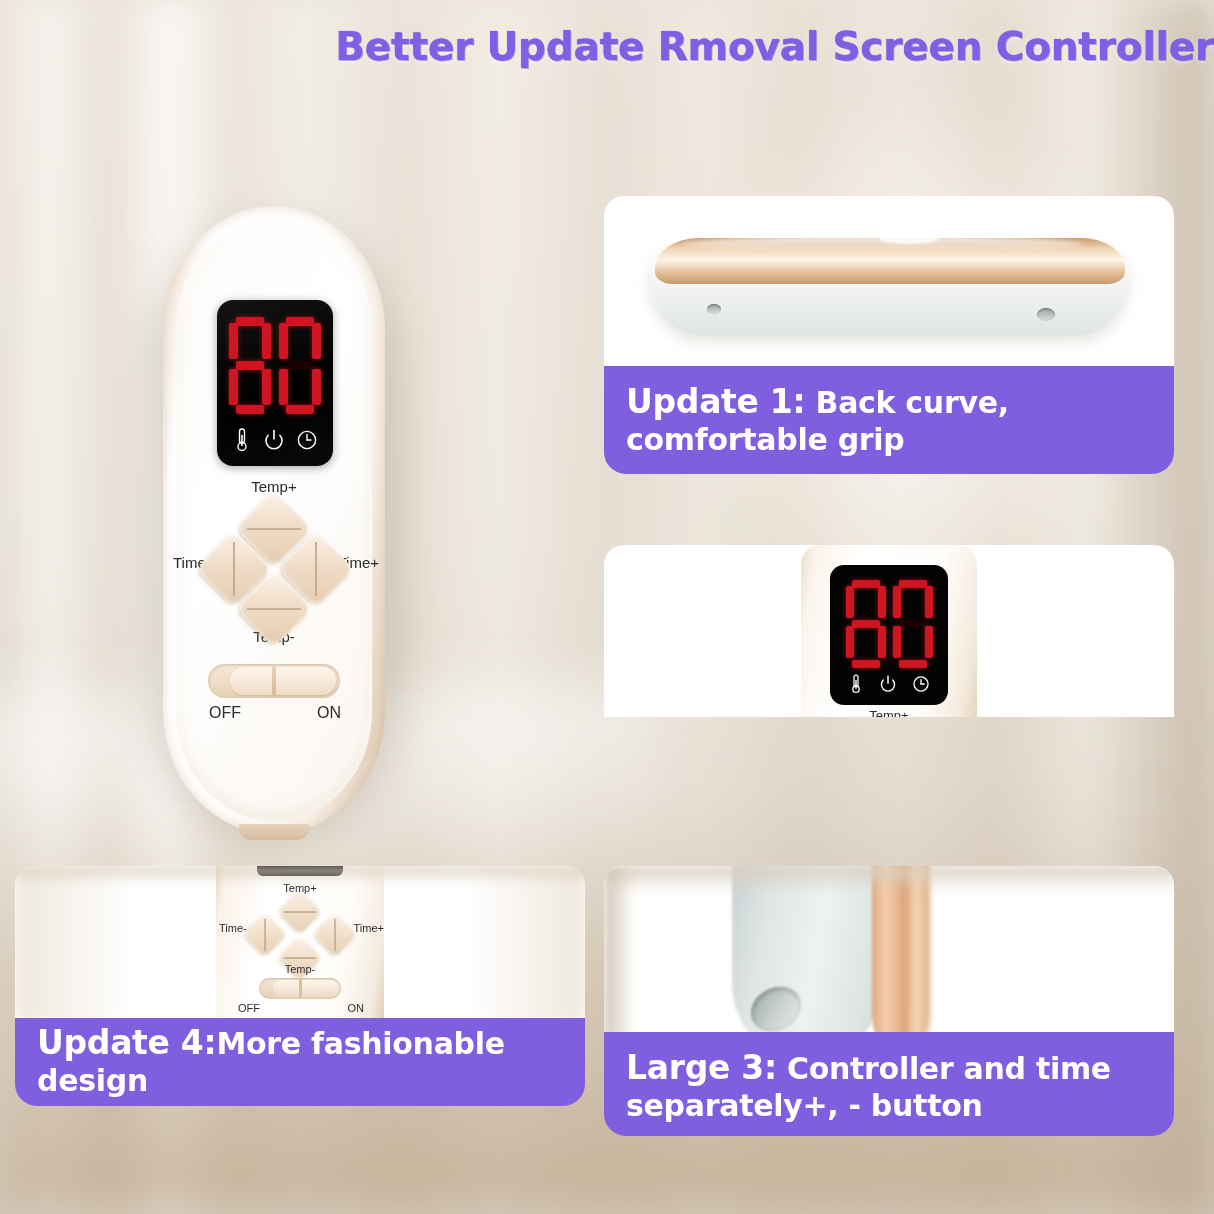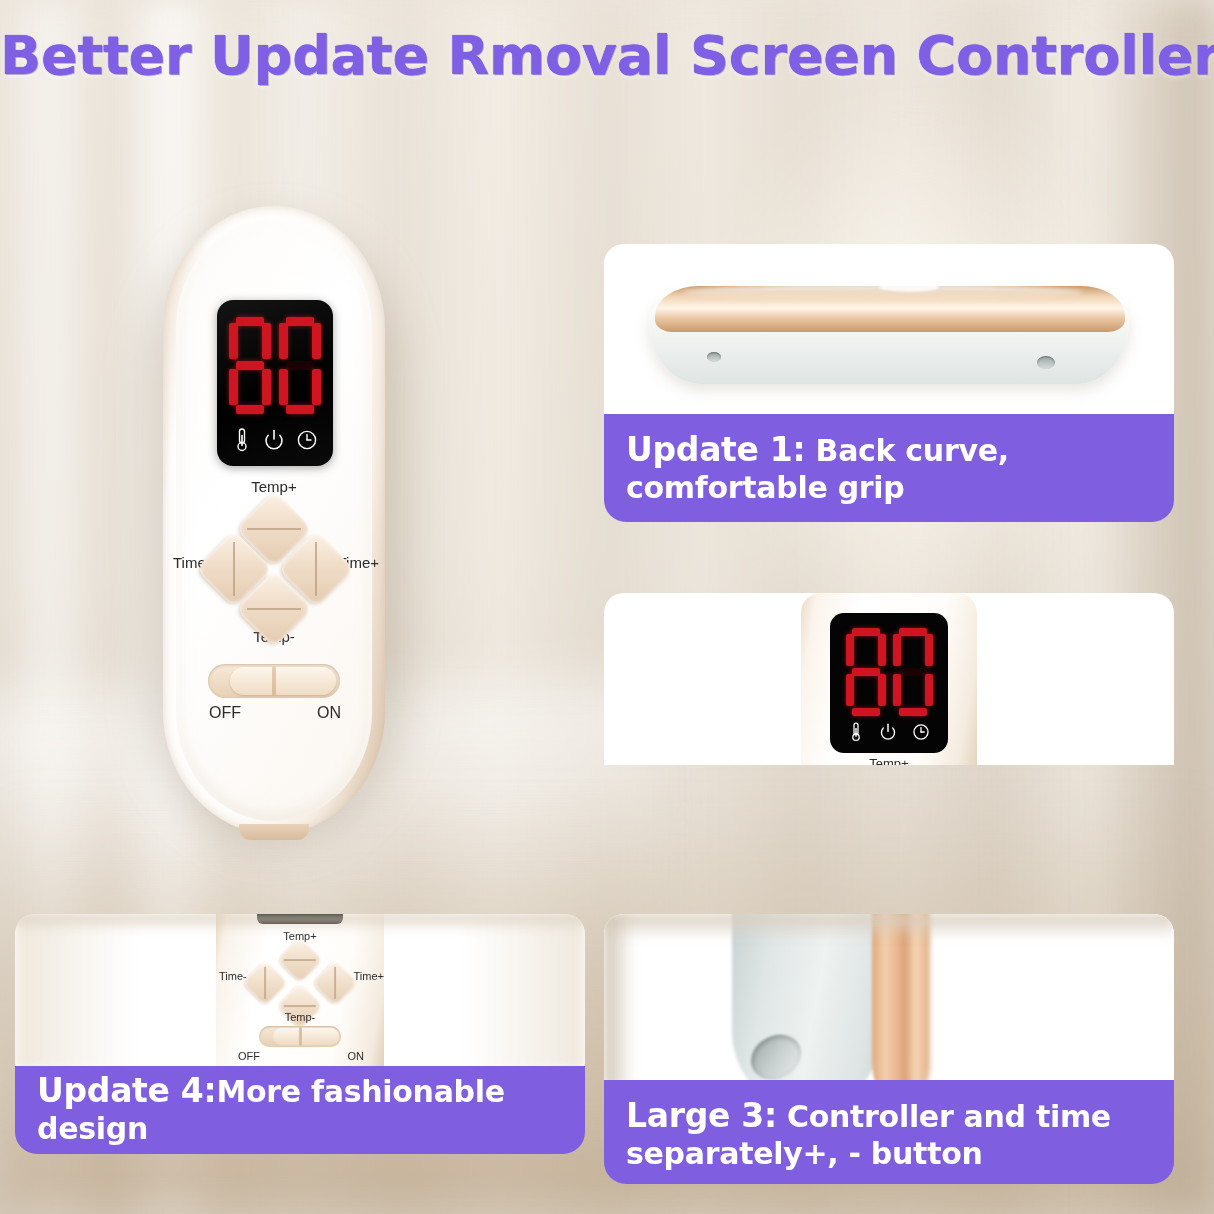--- a/index.html
+++ b/index.html
@@ -55,22 +55,22 @@
   }
   .bg-shelf{
     position:absolute;left:-40px;top:690px;width:700px;height:260px;
     background:linear-gradient(180deg,rgba(255,255,255,0.55) 0%,rgba(236,228,216,0.2) 100%);
     filter:blur(26px);transform:rotate(-1deg);
   }
 
   
   .title{
     position:absolute;left:0;right:0;top:24px;
-    text-align:left;
-    font-size:54px;font-weight:bold;
+    text-align:right;
+    font-size:39px;font-weight:bold;
     letter-spacing:-0.2px;
     color:#7f5fe4;
     font-family:"DejaVu Sans", sans-serif;
     text-shadow:
       0 0 1px #6d4bd8,
       1px 1px 0 rgba(90,60,190,0.35),
       0 2px 5px rgba(255,255,255,0.55);
     white-space:nowrap;
   }
 
@@ -173,21 +173,21 @@
     position:absolute;left:22px;top:3px;width:106px;height:28px;border-radius:15px;
     background:linear-gradient(180deg,#fdf6ec,#efdcc5);
     box-shadow:0 1px 2px rgba(160,132,100,0.4);
   }
   .switch-notch{
     position:absolute;left:50%;margin-left:-2px;top:2px;width:4px;height:30px;
     background:linear-gradient(180deg,#e8cfb2,#d9bb98);border-radius:2px;
   }
 
   
-  .card{position:absolute;margin-top:48px;}
+  .card{position:absolute;}
   .card .photo{
     position:absolute;left:0;top:0;right:0;
     background:#ffffff;overflow:hidden;
   }
   .card .caption{
     position:absolute;left:0;right:0;
     background:#7f5fe0;
     color:#ffffff;
     box-sizing:border-box;
     padding:16px 22px 18px 22px;

